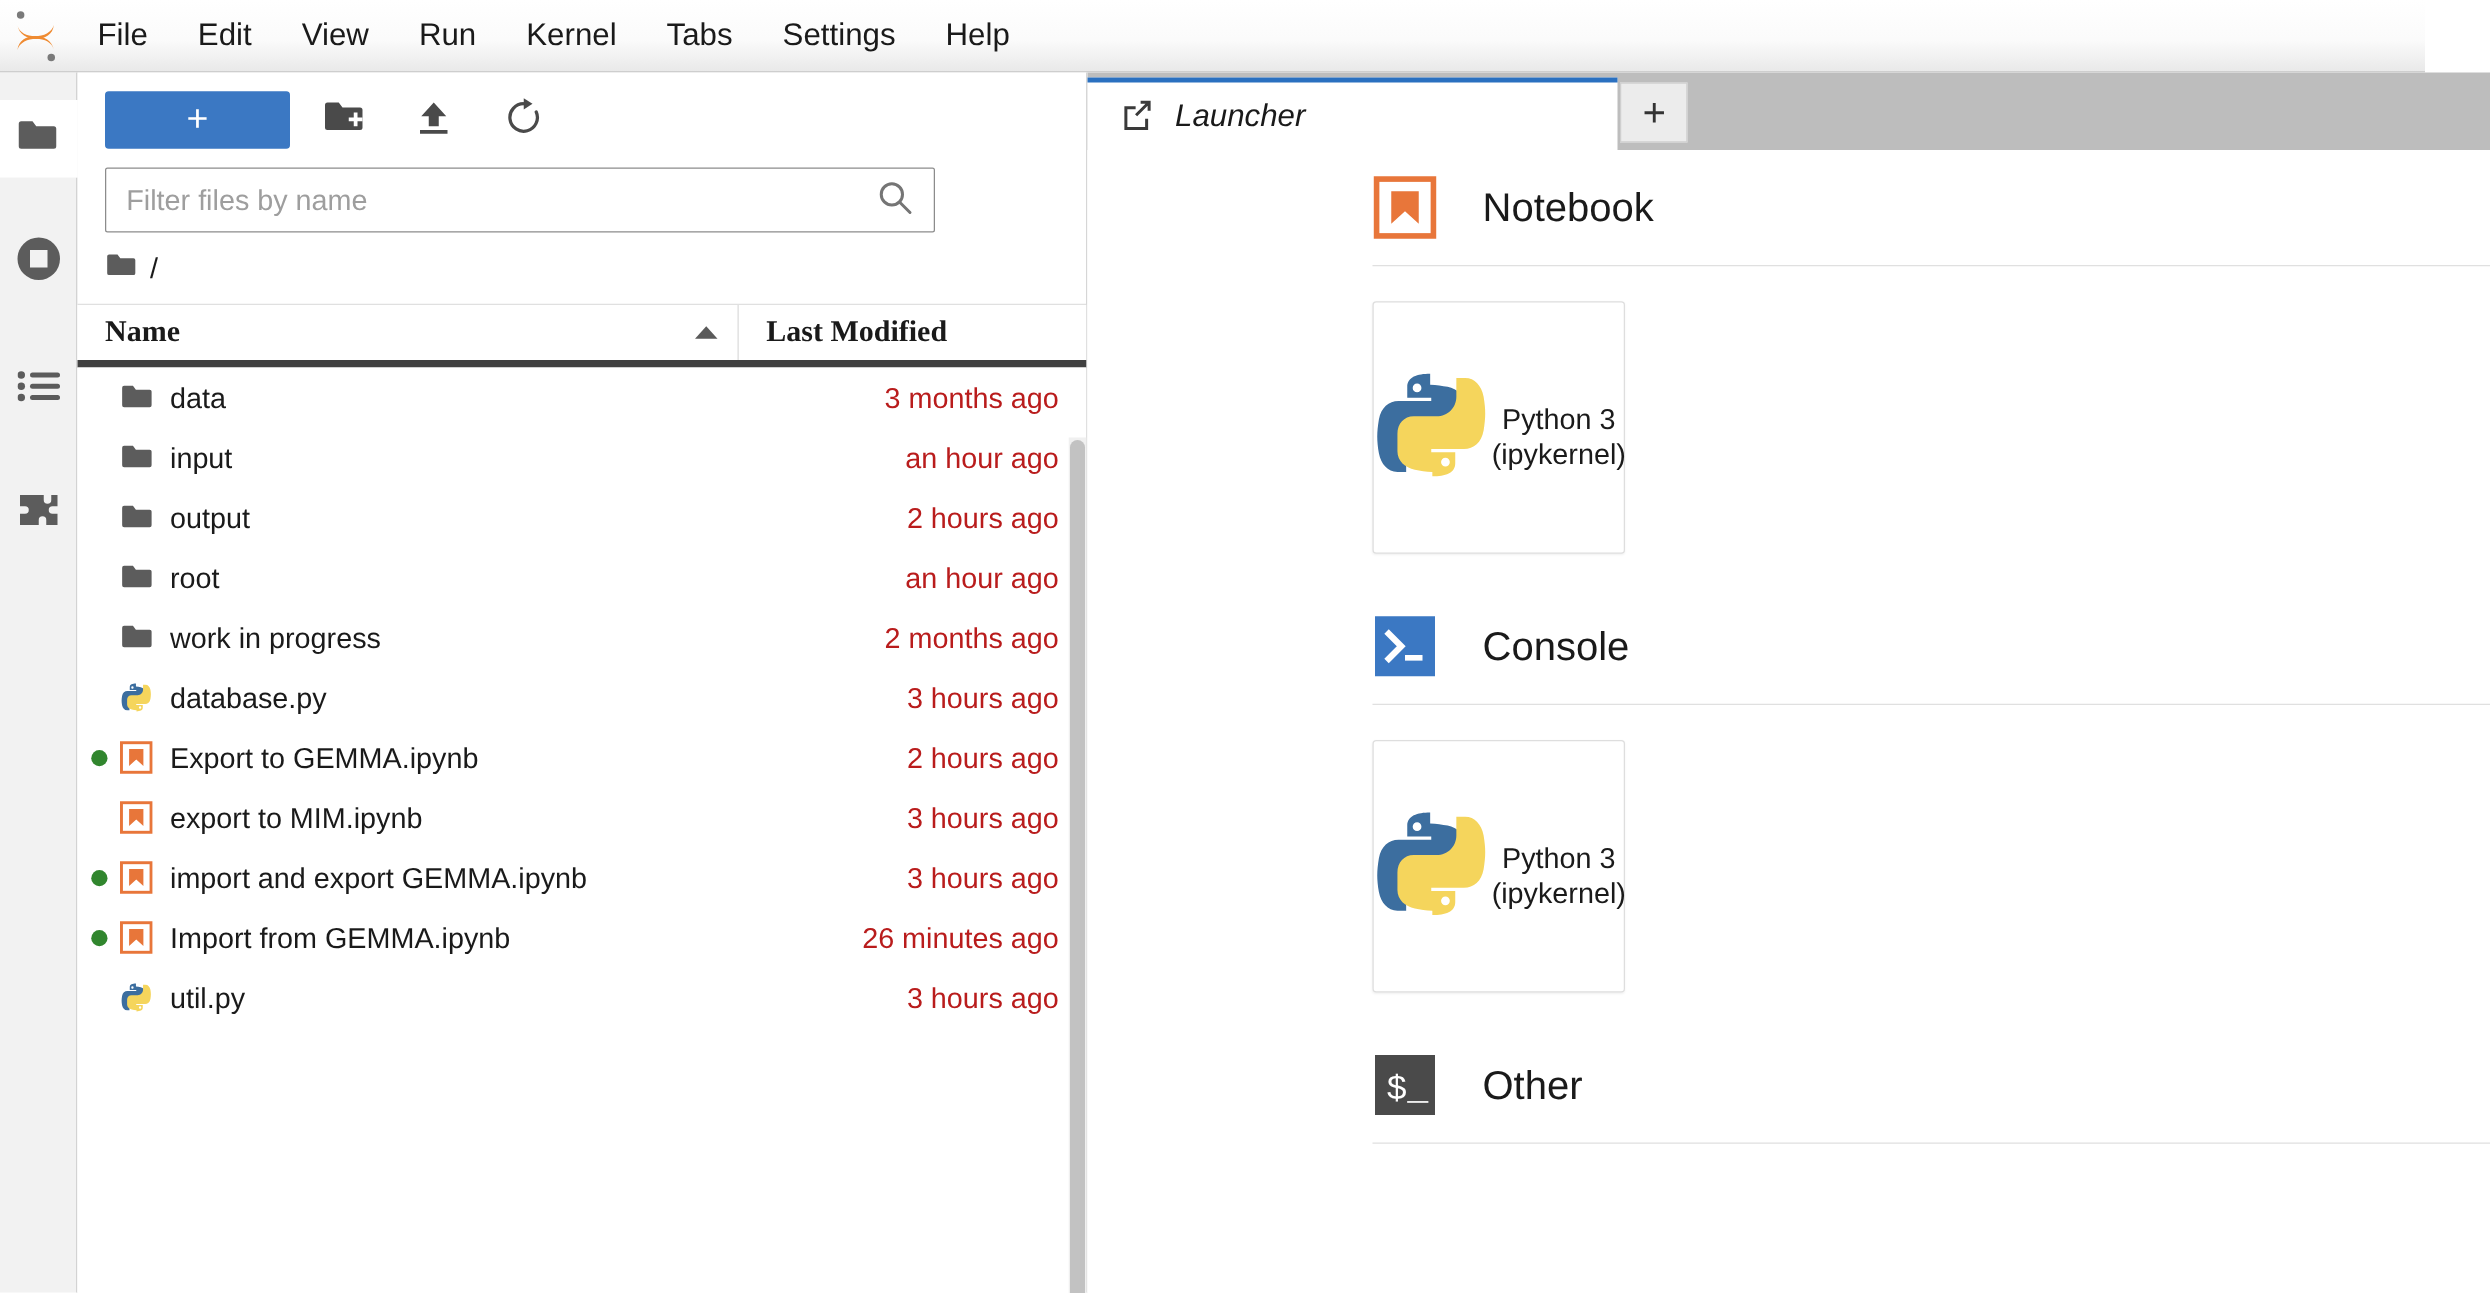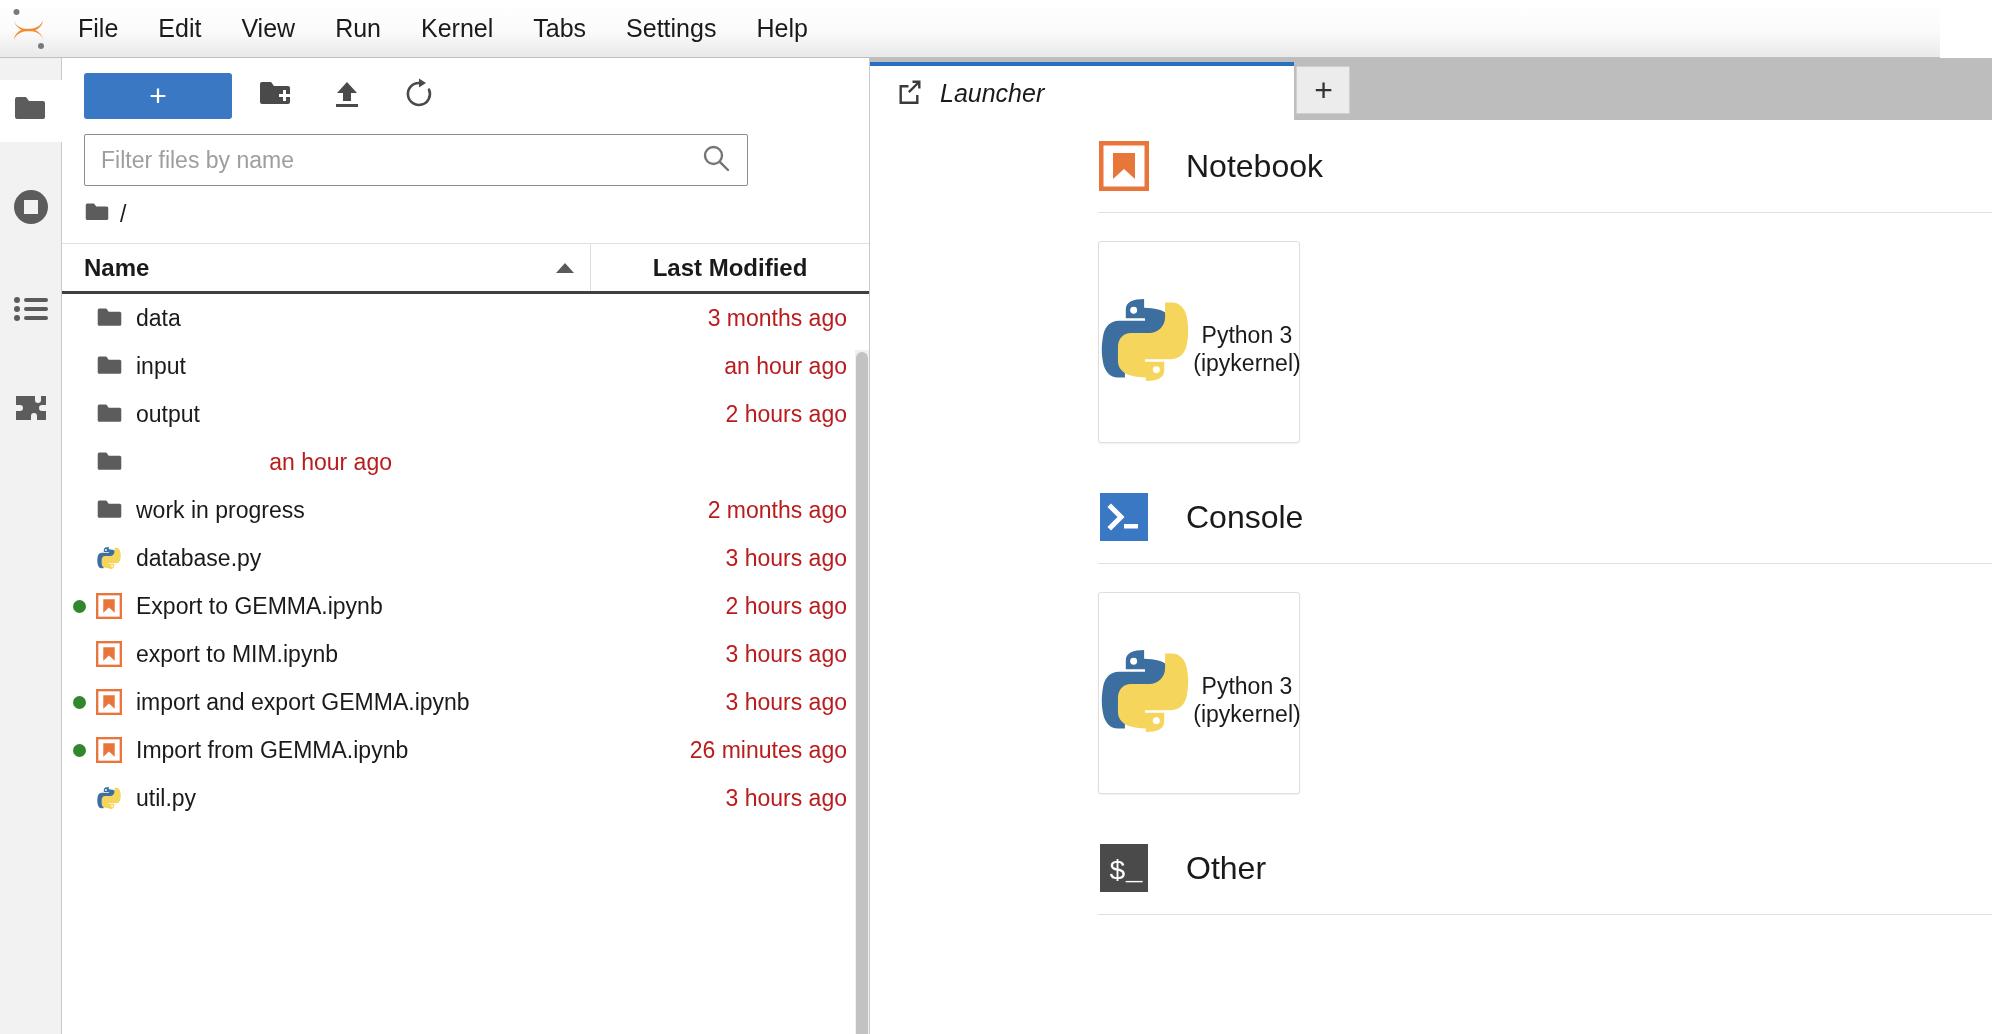--- a/index.html
+++ b/index.html
@@ -70,28 +70,28 @@
   }
   #fb-filter input::placeholder { color: #9e9e9e; }
   #fb-breadcrumb {
     height: 58px; display: flex; align-items: center; padding: 0 22px;
     flex-shrink: 0; border-bottom: 1px solid #e0e0e0;
   }
   #fb-breadcrumb .crumb-text { font-size: 23px; color: #1a1a1a; margin-left: 10px; }
 
   #fb-header {
     height: 50px; display: flex; align-items: stretch; flex-shrink: 0;
-    border-bottom: 3px solid #404040; background: #fff;
+    border-bottom: 6px solid #404040; background: #fff; font-family: Liberation Serif, serif;
   }
   #col-name {
     flex: 1; display: flex; align-items: center; justify-content: space-between;
     padding: 0 16px 0 22px; border-right: 1px solid #dcdcdc; cursor: pointer;
   }
   #col-modified {
-    width: 278px; display: flex; align-items: center; justify-content: center;
+    width: 278px; display: flex; align-items: center; justify-content: flex-start;
     padding: 0 22px; cursor: pointer;
   }
   .col-label { font-size: 24px; font-weight: bold; color: #1a1a1a; }
   .sort-caret {
     width: 0; height: 0; border-left: 9px solid transparent;
     border-right: 9px solid transparent; border-bottom: 10px solid #5a5a5a;
   }
 
   #fb-list { flex: 1; overflow: hidden; background: #fff; }
   .fb-row {
@@ -320,20 +320,21 @@
         <div class="row-name">output</div>
         <div class="row-mod">2 hours ago</div>
       </div>
       <div class="fb-row">
         <div class="row-dot-slot"></div>
         <div class="row-icon">
           <svg width="27" height="22" viewBox="0 0 34 28">
             <path d="M2 4 a2 2 0 0 1 2-2 h9 l3 4 h14 a2 2 0 0 1 2 2 v14 a2 2 0 0 1-2 2 H4 a2 2 0 0 1-2-2 Z" fill="#5c5c5c"></path>
           </svg>
         </div>
+        <div class="row-name">root</div>
         <div class="row-mod">an hour ago</div>
       </div>
       <div class="fb-row">
         <div class="row-dot-slot"></div>
         <div class="row-icon">
           <svg width="27" height="22" viewBox="0 0 34 28">
             <path d="M2 4 a2 2 0 0 1 2-2 h9 l3 4 h14 a2 2 0 0 1 2 2 v14 a2 2 0 0 1-2 2 H4 a2 2 0 0 1-2-2 Z" fill="#5c5c5c"></path>
           </svg>
         </div>
         <div class="row-name">work in progress</div>

